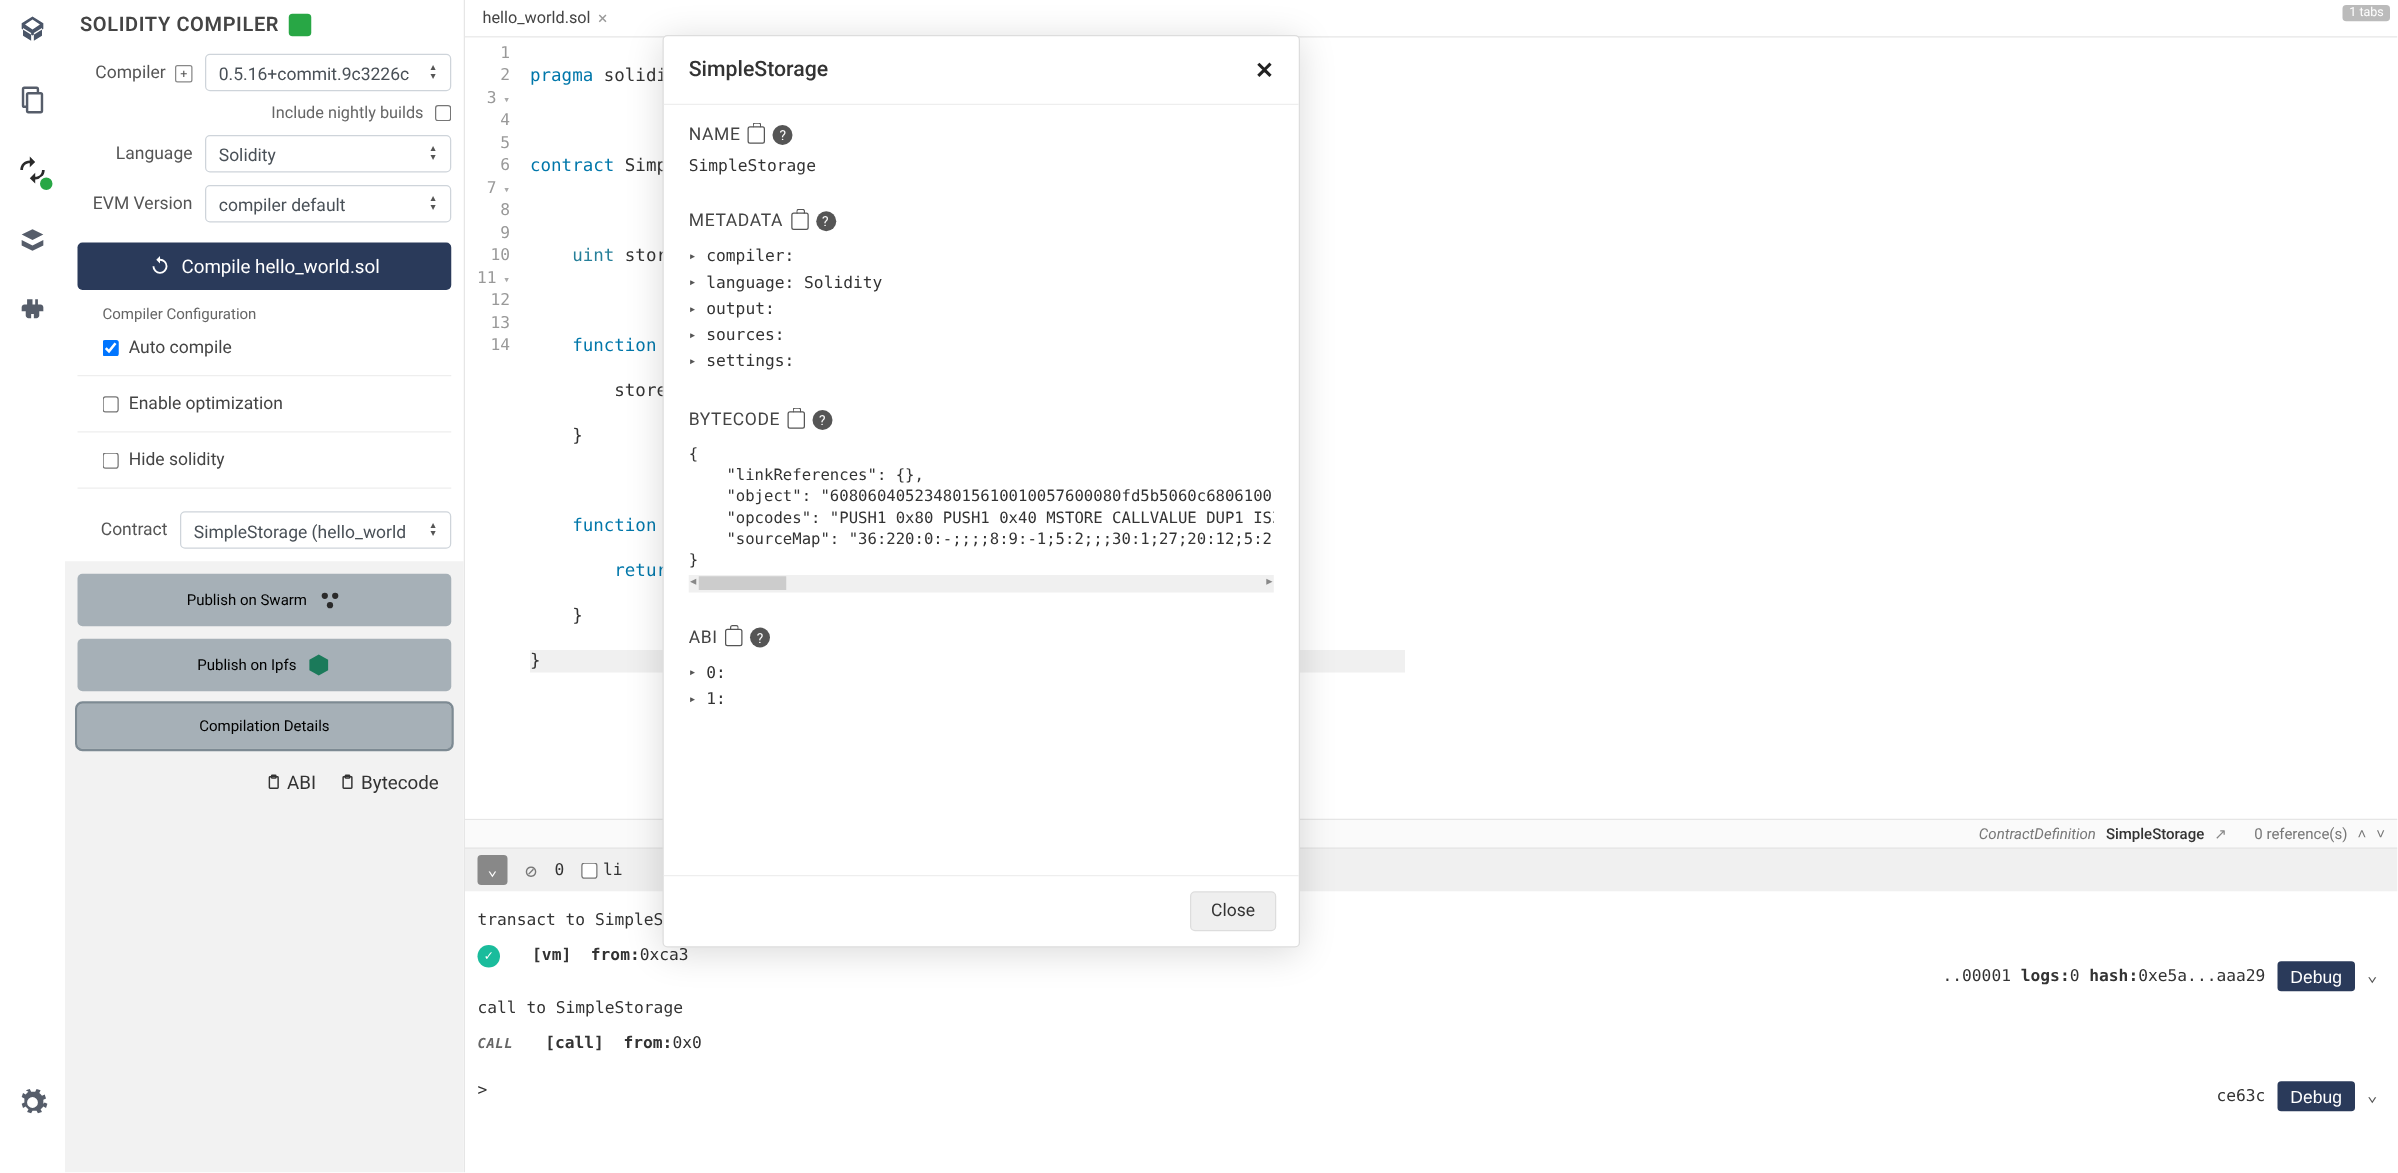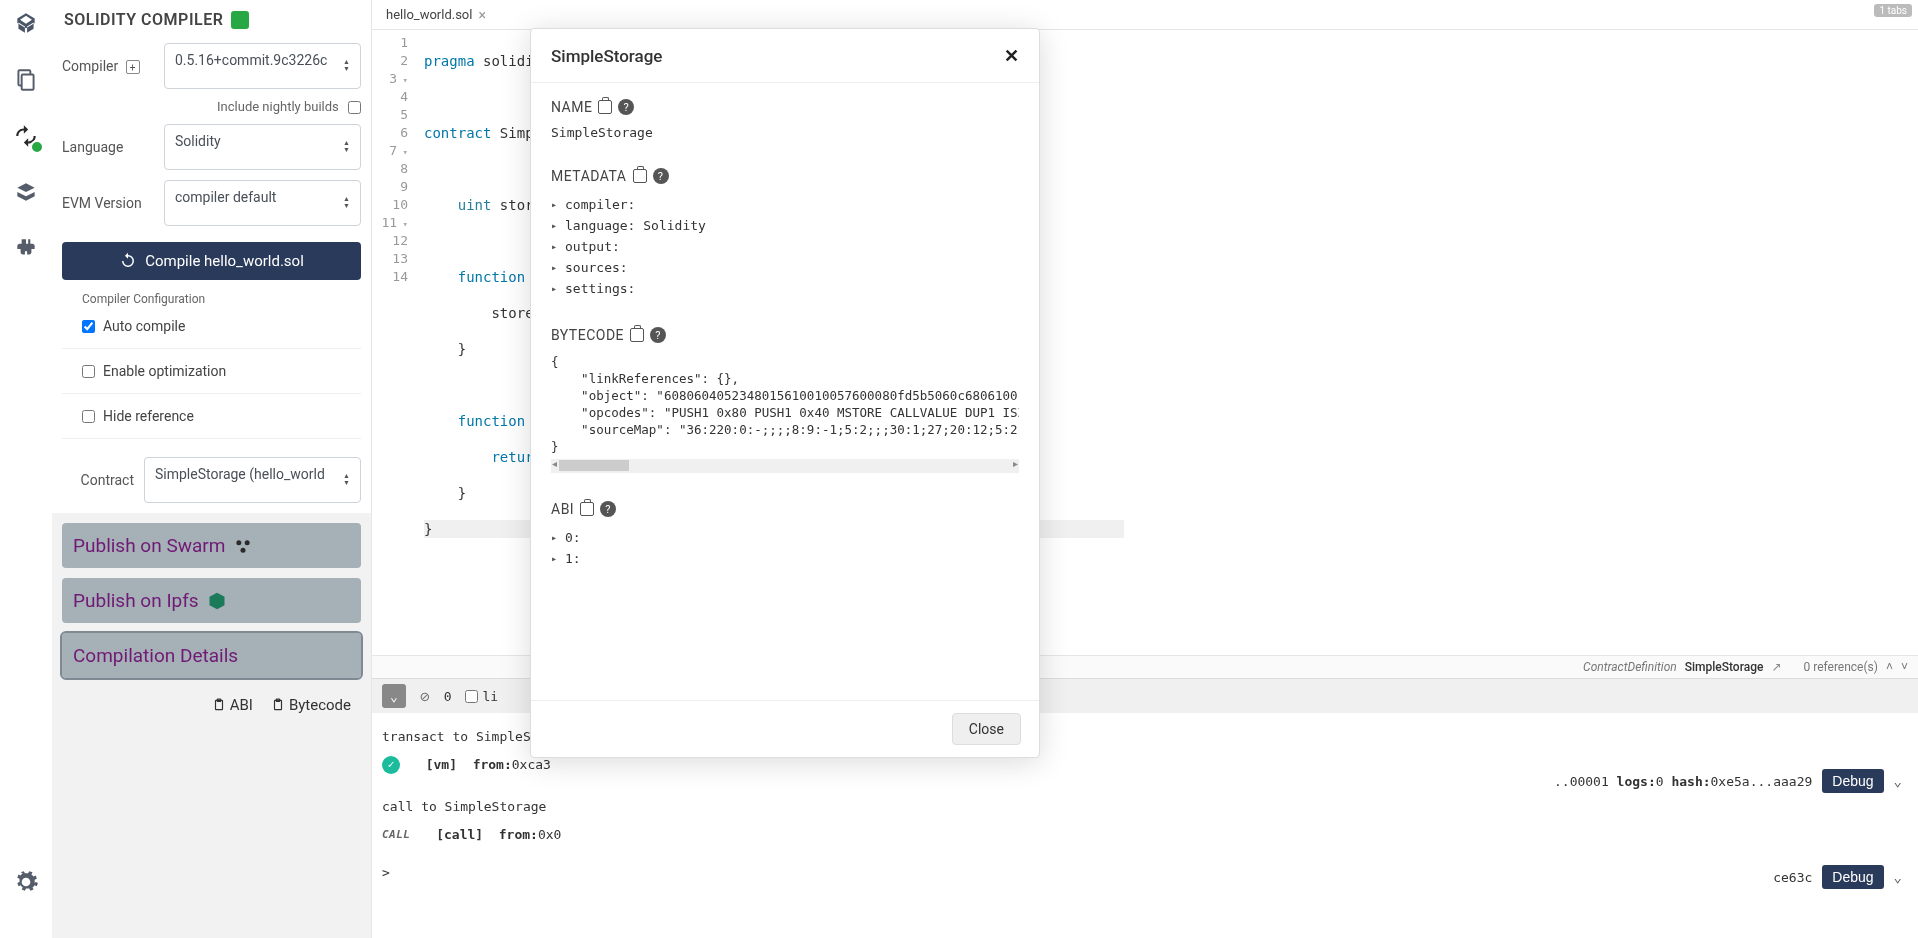--- a/index.html
+++ b/index.html
@@ -13,40 +13,40 @@
 .badge-ok { position: absolute; right: -2px; bottom: -2px; width: 14px; height: 14px; border-radius: 50%; background: #28a745; border: 2px solid #fff; }
 
 .iconbar .ic.settings { margin-top: auto; margin-bottom: 40px; }
 
 
 .panel { width: 320px; border-right: 1px solid #e6e6e6; padding: 10px 10px 0 10px; display: flex; flex-direction: column; }
 .panel h1 { font-size: 16px; font-weight: 600; color: #444; letter-spacing: 0.5px; display: flex; align-items: center; gap: 8px; margin-bottom: 14px; padding-left: 2px; }
 .book-icon { width: 18px; height: 18px; background: #28a745; border-radius: 3px; display: inline-block; }
 
 .form-row { display: flex; align-items: center; margin-bottom: 10px; gap: 10px; }
-.form-row label { flex: 0 0 92px; text-align: left; color: #555; font-size: 14px; }
+.form-row label { flex: 0 0 92px; text-align: right; color: #555; font-size: 14px; }
 .form-row .plus { width:14px; height:14px; border:1px solid #888; font-size:10px; display:inline-flex; align-items:center; justify-content:center; border-radius:2px; margin-left:4px;}
-.select { flex: 1; border: 1px solid #ced4da; background: #fff; padding: 8px 28px 20px 10px; border-radius: 4px; position: relative; color: #495057; }
+.select { flex: 1; border: 1px solid #ced4da; background: #fff; padding: 8px 28px 4px 10px; border-radius: 4px; position: relative; color: #495057; }
 .select::after { content: "▲\A▼"; white-space: pre; font-size: 7px; line-height: 7px; position: absolute; right: 10px; top: 50%; transform: translateY(-50%); color: #555; }
 
 .nightly { text-align: right; font-size: 13px; color: #666; margin-bottom: 10px; }
 .nightly input { margin-left: 6px; vertical-align: middle; }
 
 .compile-btn { background: #2a3a5a; color: #fff; border-radius: 4px; padding: 10px; text-align: center; font-size: 15px; display: flex; align-items: center; justify-content: center; gap: 8px; margin: 6px 0 12px 0; }
 .refresh-icon { width: 18px; height: 18px; }
 
 .subhead { font-size: 12px; color: #666; margin-bottom: 6px; padding-left: 20px; }
 .cbox-row { padding: 6px 0 6px 20px; display: flex; align-items: center; gap: 8px; font-size: 14px; color: #444; }
 .hr { border-top: 1px solid #eee; margin: 8px 0; }
 
 .contract-row { display: flex; align-items: center; gap: 10px; margin-top: 10px; padding-bottom: 10px; }
 .contract-row label { flex: 0 0 72px; text-align: right; color: #555; }
 
 .pubbtns { background: #f2f2f2; padding: 10px; display: flex; flex-direction: column; gap: 10px; margin: 0 -10px; flex: 1; }
-.btn-gray { background: #a6b0b7; color: #701a75; border-radius: 4px; padding: 11px; text-align: center; font-size: 19px; display: flex; align-items: center; justify-content: flex-start; gap: 8px; }
+.btn-gray { background: #a6b0b7; color: #000000; border-radius: 4px; padding: 11px; text-align: center; font-size: 12px; display: flex; align-items: center; justify-content: center; gap: 8px; }
 .btn-gray.active { outline: 2px solid #7d8a93; }
 .smicon { width: 20px; height: 20px; }
 
 .copyrow { display: flex; justify-content: flex-end; gap: 18px; padding: 8px 10px; font-size: 15px; color: #333; }
 .copyrow span { display: flex; align-items: center; gap: 4px; }
 
 
 .main { flex: 1; display: flex; flex-direction: column; }
 .tabs { height: 30px; border-bottom: 1px solid #e6e6e6; display: flex; align-items: center; padding-left: 6px; position: relative; }
 .tab { padding: 4px 8px; font-size: 13px; color: #444; display: flex; align-items: center; gap: 6px; }
@@ -188,21 +188,21 @@
         <span>Auto compile</span>
       </div>
     <div class="hr"></div>
     <div class="cbox-row">
         <input type="checkbox" style="">
         <span>Enable optimization</span>
       </div>
     <div class="hr"></div>
     <div class="cbox-row">
         <input type="checkbox" style="">
-        <span>Hide reference</span>
+        <span>Hide solidity</span>
       </div>
     <div class="hr"></div>
 
     <div class="contract-row">
       <label>Contract</label>
       <div class="select">SimpleStorage (hello_world</div>
     </div>
 
     <div class="pubbtns">
       <div class="btn-gray">

